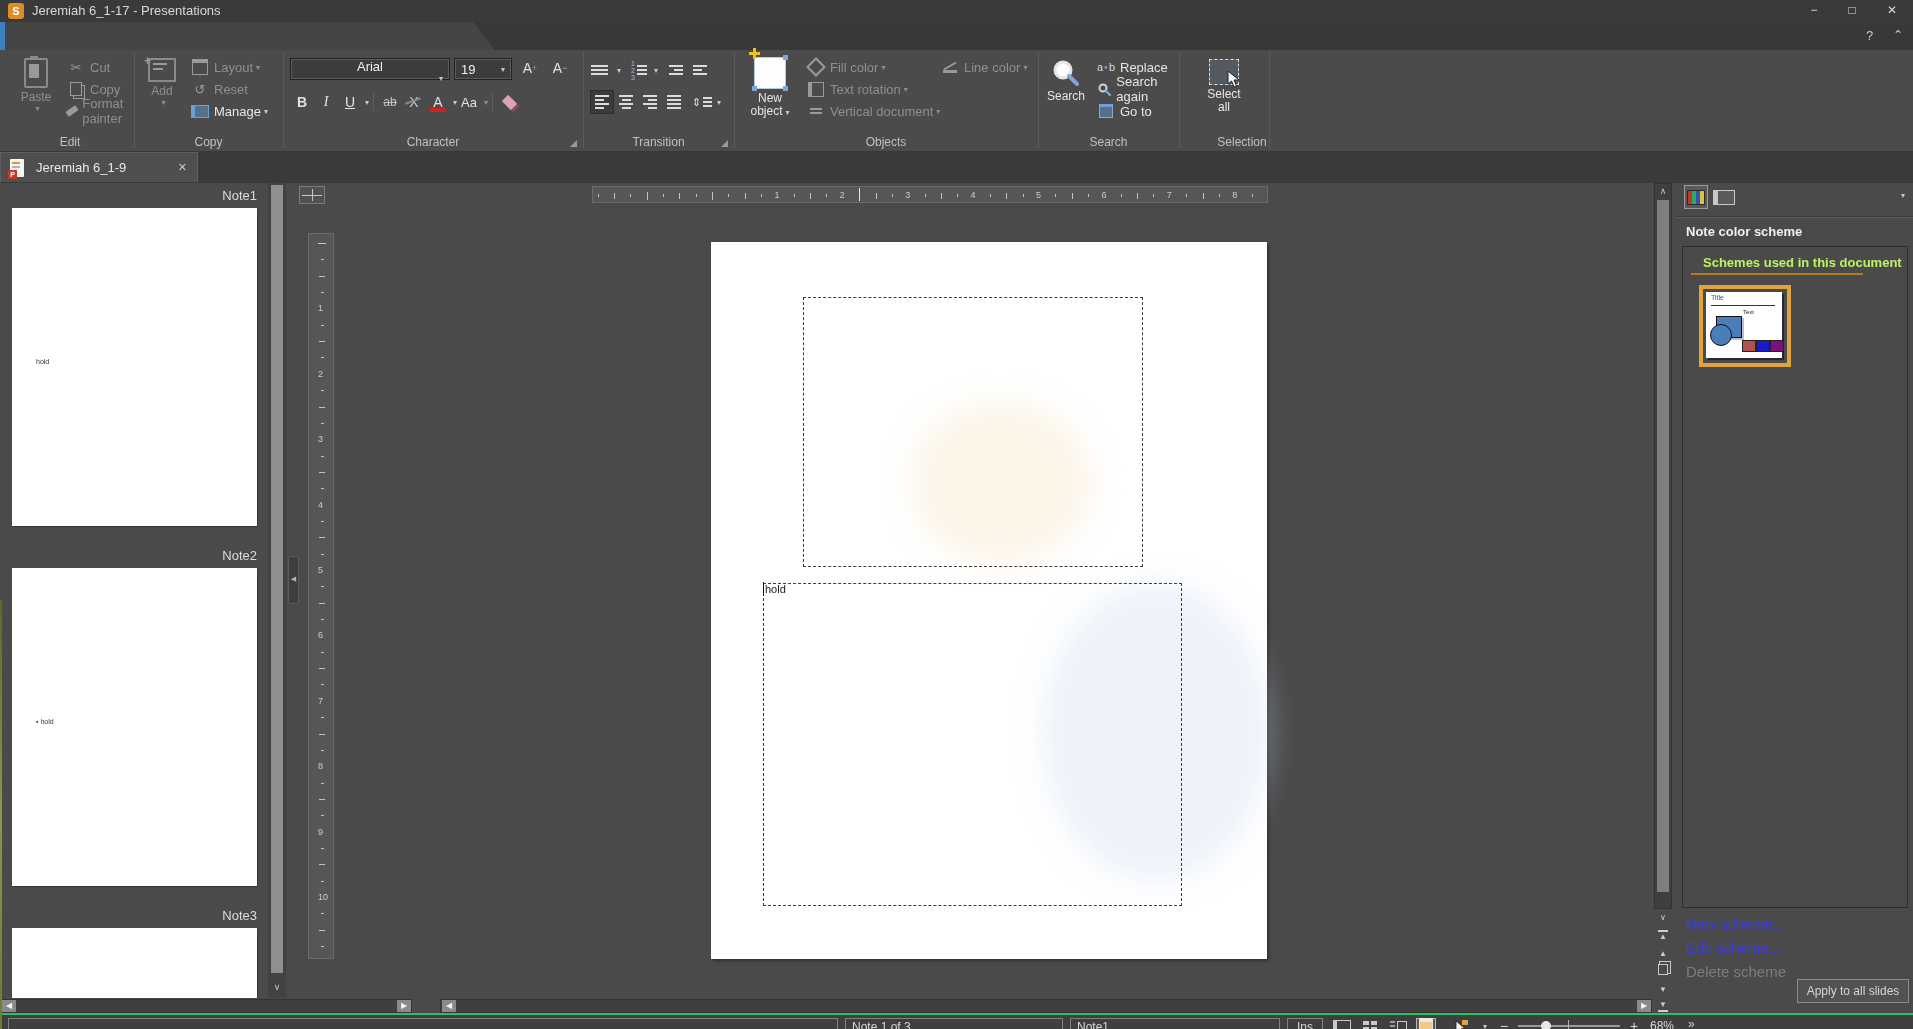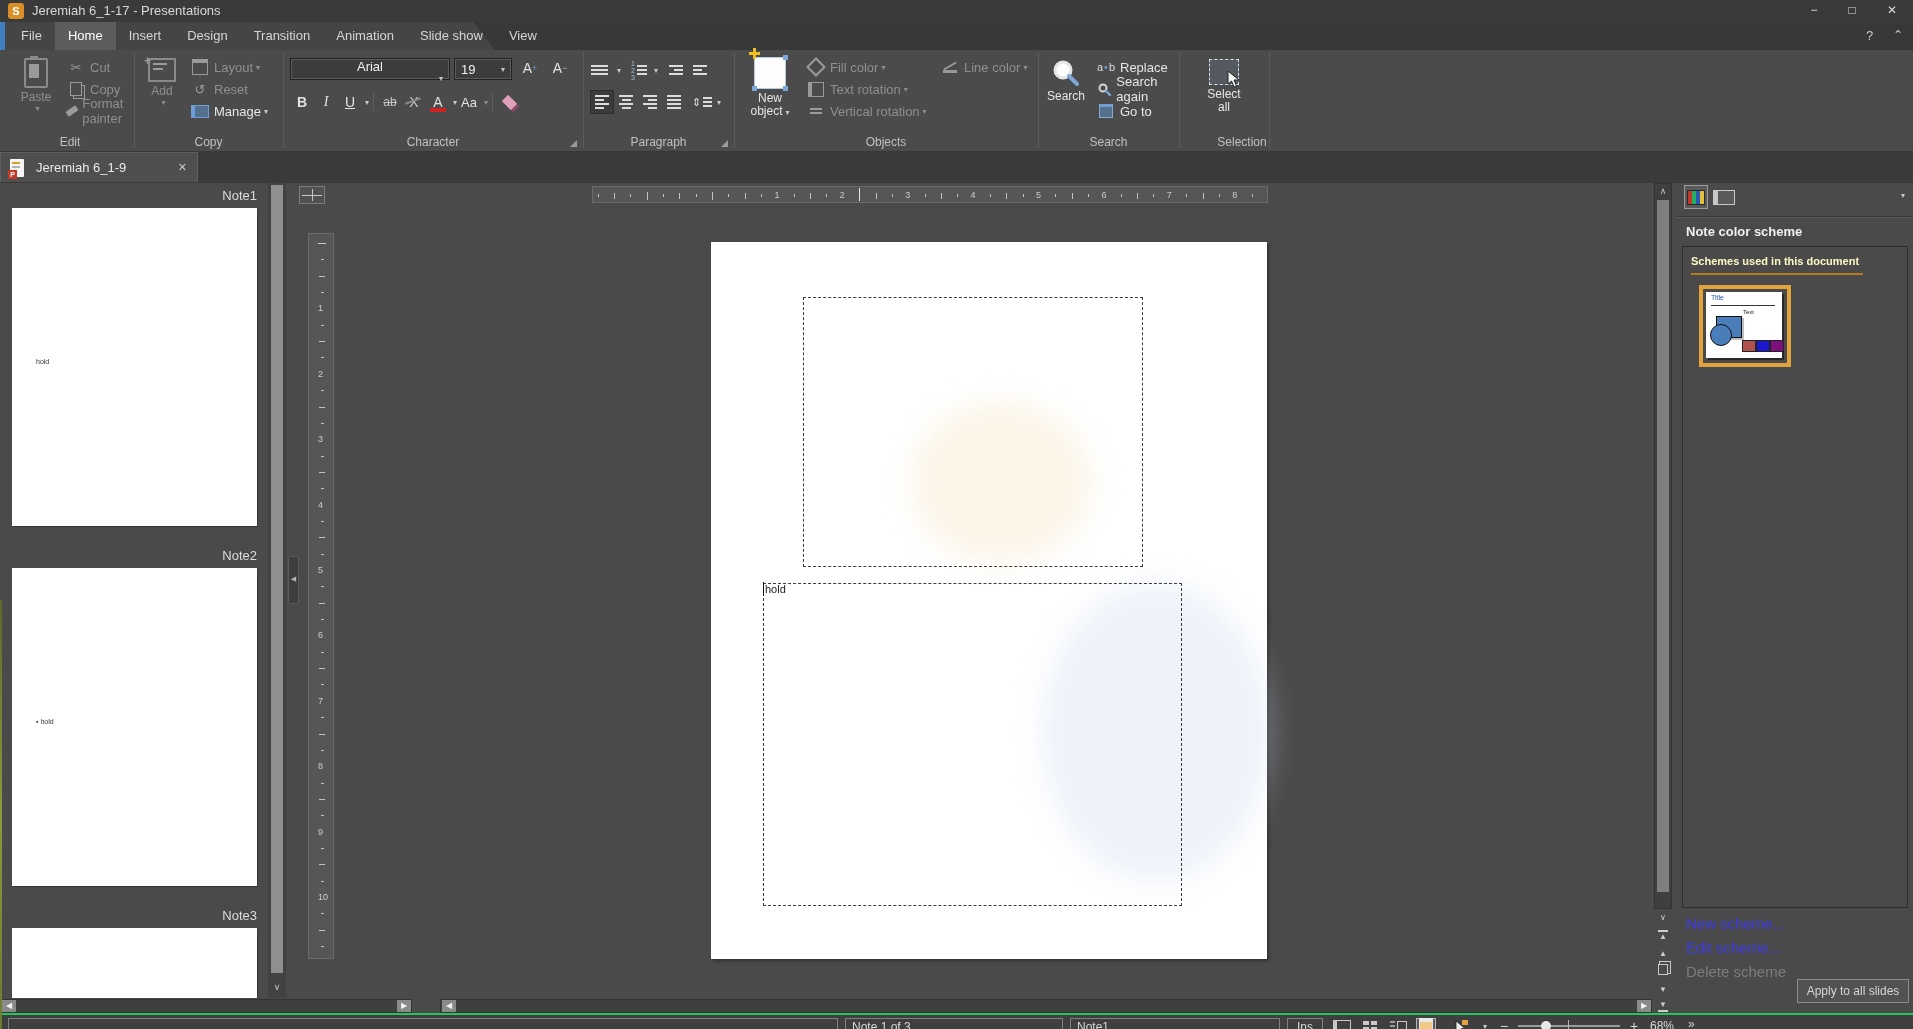--- a/index.html
+++ b/index.html
@@ -90,30 +90,20 @@
     <div class="abs" style="left:8px;top:3px;width:16px;height:16px;background:#d98e26;border-radius:3px;color:#fff;font-weight:bold;font-size:11px;text-align:center;line-height:16px;">S</div>
     <div class="abs nw" style="left:32px;top:3px;font-size:13px;color:#d8d8d8;">Jeremiah 6_1-17 - Presentations</div>
     <div class="abs winbtn" style="left:1795px;">−</div>
     <div class="abs winbtn" style="left:1833px;">□</div>
     <div class="abs winbtn" style="left:1871px;width:42px;">✕</div>
   </div>
 
   <div class="abs" id="menubar"></div>
   <div class="abs" id="tabband"></div>
   <div class="abs" id="accent-strip"></div>
-  <div class="abs" id="menu-tabs">
-      <div class="menu-tab">File</div>
-      <div class="menu-tab active">Home</div>
-      <div class="menu-tab">Insert</div>
-      <div class="menu-tab">Design</div>
-      <div class="menu-tab">Transition</div>
-      <div class="menu-tab">Animation</div>
-      <div class="menu-tab">Slide show</div>
-      <div class="menu-tab">View</div>
-    </div>
   <div class="abs" style="left:1866px;top:28px;font-size:13px;color:#cccccc;">?</div>
   <div class="abs" style="left:1893px;top:28px;font-size:12px;color:#cccccc;">⌃</div>
 
   <div class="abs" id="ribbon">
     <div class="abs rdiv" style="left:134px;"></div>
     <div class="abs rdiv" style="left:283px;"></div>
     <div class="abs rdiv" style="left:583px;"></div>
     <div class="abs rdiv" style="left:734px;"></div>
     <div class="abs rdiv" style="left:1038px;"></div>
     <div class="abs rdiv" style="left:1179px;"></div>
@@ -300,21 +290,21 @@
         <div class="fbtn" style="margin-left:4px;font-size:11px;">
           <span>⇕</span>
           <span class="bars" style="margin-left:2px;">
               <i style="width:9px;"></i>
               <i style="width:9px;"></i>
               <i style="width:9px;"></i>
             </span>
         </div>
         <div class="dd">▾</div>
       </div>
-      <div class="grp-label">Paragraph</div>
+      <div class="grp-label">Transition</div>
       <div class="abs" style="right:6px;bottom:5px;width:0;height:0;border-left:7px solid transparent;border-bottom:7px solid #9a9a9a;"></div>
     </div>
 
     <div class="grp" style="left:734px;width:304px;">
       <div class="abs bigbtn en" style="left:8px;top:2px;width:56px;">
         <div style="width:30px;height:30px;background:#fdfdfd;border:1px solid #b8cbe0;border-radius:2px;position:relative;">
           <span style="position:absolute;left:-6px;top:-6px;width:11px;height:3px;background:#f0c020;"></span>
           <span style="position:absolute;left:-2px;top:-10px;width:3px;height:11px;background:#f0c020;"></span>
           <span style="position:absolute;left:-3px;bottom:-3px;width:5px;height:5px;background:#7da7d9;"></span>
           <span style="position:absolute;right:-3px;top:-3px;width:5px;height:5px;background:#7da7d9;"></span>
@@ -339,21 +329,21 @@
           <span>Text rotation</span>
           <span class="dd gray">▾</span>
         </div>
         <div class="smallrow dis">
           <span class="ic">
               <span class="bars gray">
                 <i style="width:12px;"></i>
                 <i style="width:12px;"></i>
               </span>
             </span>
-          <span>Vertical rotation</span>
+          <span>Vertical document</span>
           <span class="dd gray">▾</span>
         </div>
       </div>
       <div class="abs" style="left:206px;top:6px;">
         <div class="smallrow dis">
           <span class="ic">
             <span style="display:block;position:relative;width:14px;height:12px;">
               <span style="position:absolute;left:0;top:4px;width:14px;height:2px;background:#9a9a9a;transform:rotate(-30deg);"></span>
               <span style="position:absolute;left:0;bottom:0;width:14px;height:3px;background:#9a9a9a;"></span>
             </span>
@@ -617,21 +607,21 @@
       </span>
     </div>
     <div class="side-ic" style="left:35px;top:2px;">
       <span style="display:block;width:16px;height:13px;border:1px solid #c8c8c8;border-left:5px solid #c8c8c8;background:#5a5a5a;"></span>
     </div>
     <div class="abs dd" style="left:221px;top:8px;">▾</div>
     <div class="abs" style="left:0;top:33px;width:236px;height:1px;background:#3a3a3a;box-shadow:0 1px 0 #585858;"></div>
     <div class="abs nw" style="left:9px;top:41px;font-weight:bold;font-size:13px;color:#f0f0f0;">Note color scheme</div>
 
     <div id="scheme-box">
-      <div class="abs nw" style="left:8px;top:8px;font-weight:bold;font-size:11px;color:#fef9c3;">Schemes used in this document</div>
+      <div class="abs nw" style="left:20px;top:8px;font-weight:bold;font-size:13px;color:#bef264;">Schemes used in this document</div>
       <div class="abs" style="left:8px;top:26px;width:172px;height:2px;background:#b87a1e;"></div>
       <div class="abs" style="left:16px;top:38px;width:92px;height:82px;border:4px solid #e2a33d;background:#4a4a4a;box-sizing:border-box;">
         <div style="position:absolute;left:3px;top:3px;width:76px;height:66px;background:#ffffff;box-shadow:2px 2px 0 rgba(0,0,0,.45);">
           <span style="position:absolute;left:5px;top:2px;font-size:7px;color:#3355bb;">Title</span>
           <span style="position:absolute;left:5px;top:13px;width:64px;height:1px;background:#333;"></span>
           <span style="position:absolute;left:37px;top:17px;font-size:6px;color:#222;">Text</span>
           <span class="scheme-shape" style="position: absolute; left: 10px; top: 24px; width: 24px; height: 20px; border: 1px solid rgb(17, 17, 17); box-shadow: rgba(0, 0, 0, 0.25) 2px 2px 0px; background: rgb(74, 126, 187);"></span>
           <span class="scheme-shape" style="position: absolute; left: 4px; top: 32px; width: 20px; height: 20px; border: 1px solid rgb(17, 17, 17); border-radius: 50%; background: rgb(74, 126, 187);"></span>
           <span class="swatch" style="position: absolute; left: 36px; top: 48px; width: 12px; height: 10px; border: 1px solid rgb(34, 34, 34); background: rgb(176, 82, 78);"></span>
           <span class="swatch" style="position: absolute; left: 50px; top: 48px; width: 12px; height: 10px; border: 1px solid rgb(34, 34, 34); background: rgb(26, 26, 204);"></span>

